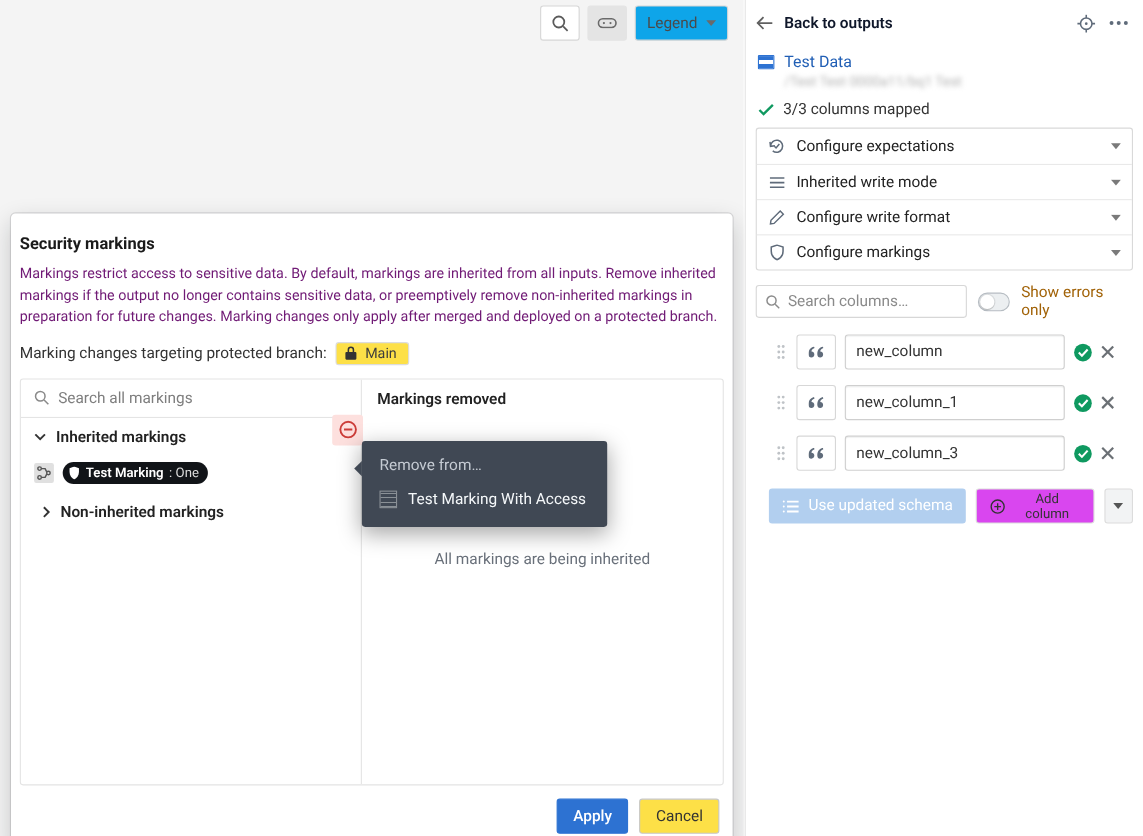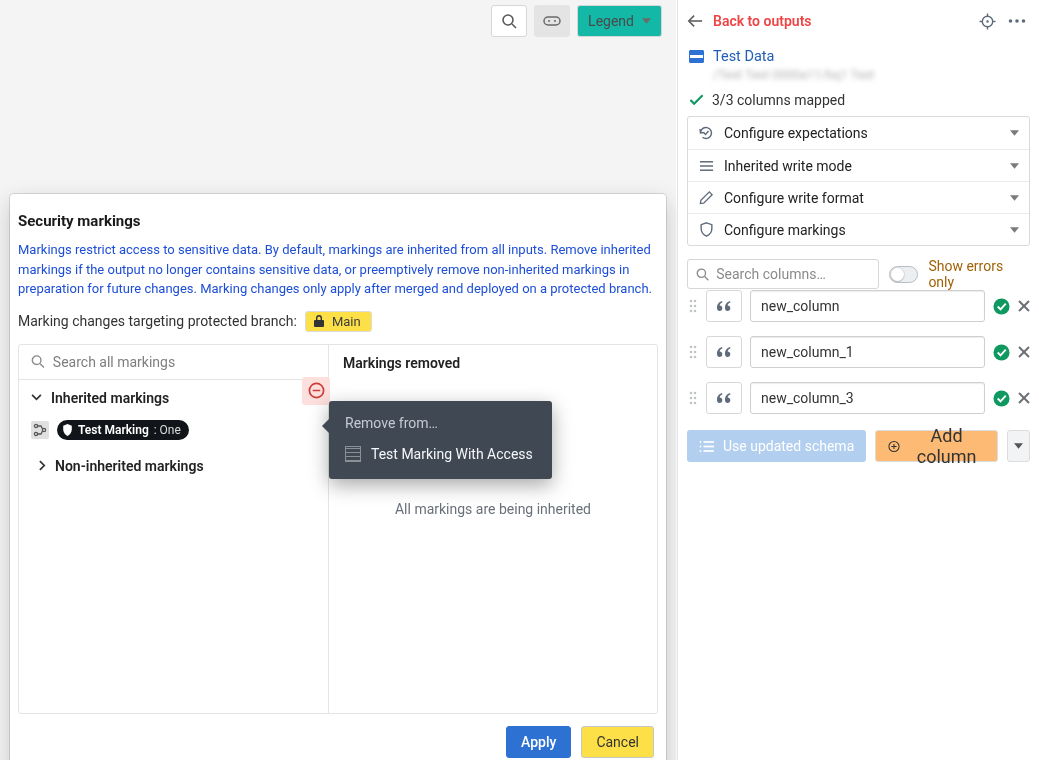--- a/index.html
+++ b/index.html
@@ -4,27 +4,27 @@
   <style>
     * { box-sizing: border-box; margin: 0; padding: 0; font-family: -apple-system, BlinkMacSystemFont, "Segoe UI", Roboto, sans-serif; }
     body { background: #fff; width: 1039px; height: 760px; position: relative; overflow: hidden; font-size: 14px; color: #333; }
 
     
     .canvas { position: absolute; left: 0; top: 0; width: 676px; height: 760px; background: #f4f4f4; }
 
     .canvas-toolbar { position: absolute; top: 5px; right: 14px; display: flex; gap: 7px; align-items: center; }
     .tb-btn { width: 36px; height: 32px; border: 1px solid #d6d6d6; background: #fff; border-radius: 3px; display: flex; align-items: center; justify-content: center; color: #5a5a5a; cursor: pointer; }
     .tb-btn.shaded { background: #e4e4e4; border-color:#e4e4e4; }
-    .legend-btn { height: 32px; padding: 0 10px; border: 1px solid #d6d6d6; background: #14b8a6; border-radius: 3px; display: flex; align-items: center; gap: 8px; color: #4a4a4a; cursor: pointer; }
+    .legend-btn { height: 32px; padding: 0 10px; border: 1px solid #d6d6d6; background: #0ea5e9; border-radius: 3px; display: flex; align-items: center; gap: 8px; color: #4a4a4a; cursor: pointer; }
 
     
     .popover { position: absolute; left: 10px; top: 194px; width: 656px; height: 576px; background: #fff; border-radius: 4px; box-shadow: 0 0 0 1px rgba(17,20,24,0.12), 0 8px 22px rgba(17,20,24,0.2); display: flex; flex-direction: column; }
     .popover-pad { padding: 18px 8px 0 8px; }
     .pop-title { font-size: 15px; font-weight: 700; color: #1a1a1a; margin-bottom: 10px; }
-    .pop-desc { font-size: 13px; color: #1d4ed8; line-height: 1.5; margin-bottom: 12px; }
+    .pop-desc { font-size: 13px; color: #701a75; line-height: 1.5; margin-bottom: 12px; }
     .branch-row { display: flex; align-items: center; gap: 8px; margin-bottom: 12px; font-size: 14px; color: #333; }
     .branch-tag { display: inline-flex; align-items: center; gap: 6px; padding: 2px 10px 2px 6px; border: 1px solid #dcdcdc; border-radius: 3px; background: #fde047; font-size: 13px; color: #3d3d3d; }
     .branch-tag svg { width: 14px; height: 14px; }
 
     .markings-body { flex: 1; display: flex; border: 1px solid #e4e4e4; margin: 0 8px; border-radius: 3px; overflow: hidden; }
     .markings-left { width: 310px; border-right: 1px solid #e4e4e4; display: flex; flex-direction: column; }
     .markings-right { flex: 1; display: flex; flex-direction: column; position: relative; }
 
     .search-markings { display: flex; gap: 8px; padding: 9px 12px; border-bottom: 1px solid #e4e4e4; color: #717171; }
     .search-markings input { border: none; outline: none; font-size: 14px; color: #333; width: 100%; }
@@ -50,21 +50,21 @@
 
     .inherited-msg { text-align: center; color: #69707a; margin-top: 120px; font-size: 14px; }
 
     .pop-footer { display: flex; gap: 10px; justify-content: flex-end; padding: 12px; }
     .btn { height: 32px; padding: 0 14px; border-radius: 3px; border: 1px solid #c7c7c7; background: #fde047; font-size: 14px; cursor: pointer; color:#333;}
     .btn-primary { background: #2d72d2; border-color: #2d72d2; color: #fff; font-weight: 500; }
 
     
     .rpanel { position: absolute; right: 0; top: 0; width: 362px; height: 760px; background: #fff; border-left: 1px solid #e4e4e4; padding: 6px 9px; }
     .rp-hdr { display: flex; align-items: center; gap: 8px; height: 30px; }
-    .rp-back { display: flex; align-items: center; gap: 10px; font-weight: 600; cursor: pointer; color: #ef4444; }
+    .rp-back { display: flex; align-items: center; gap: 10px; font-weight: 600; cursor: pointer; color: #0f172a; }
     .rp-back svg{color:#606060;}
     .rp-hdr-right { margin-left: auto; display: flex; gap: 4px; align-items: center; color: #5f6b7a; }
     .rp-hdr-right .ico-btn { width: 26px; height: 26px; display: flex; align-items: center; justify-content: center; cursor: pointer; border-radius: 3px; }
 
     .ds-row { display: flex; align-items: center; gap: 9px; margin-top: 12px; padding: 0 2px; }
     .ds-ico { width: 15px; height: 13px; border: 1px solid #2d72d2; border-radius: 1px; background: linear-gradient(#2d72d2 33%, transparent 33% 66%, #2d72d2 66%); }
     .ds-name { color: #215FB5; font-size: 14.5px; cursor:pointer; }
     .ds-path { color: #b2b2b2; font-size: 12.5px; margin-left: 26px; margin-top: 2px; filter: blur(2.5px); }
 
     .mapped-row { display: flex; align-items: center; gap: 8px; margin-top: 10px; color: #333; padding: 0 2px;}
@@ -77,31 +77,31 @@
     .config-item .chev { margin-left: auto; color: #7a7a7a; }
 
     .col-search-row { display: flex; align-items: center; gap: 10px; margin-top: 12px; }
     .col-search { flex: 0 0 192px; height: 30px; display: flex; align-items: center; gap: 7px; padding: 0 8px; border: 1px solid #d7d7d7; border-radius: 3px; color: #7a7a7a; }
     .col-search input { border:none; outline:none; font-size:14px; width:100%; }
     .col-search input::placeholder { color:#8a8a8a; }
     .toggle { width: 30px; height: 17px; border: 1px solid #b6bcc2; background: #eceff1; border-radius: 10px; position: relative; cursor: pointer; }
     .toggle::before { content:""; position:absolute; left:1px; top:1px; width:13px; height:13px; background:#fff; border-radius:50%; box-shadow: 0 0 0 1px rgba(0,0,0,0.08), 0 1px 1px rgba(0,0,0,0.15);}
     .errs-label { font-size: 14px; color: #a16207; margin-left: auto; }
 
-    .col-rows { display: flex; flex-direction: column; gap: 14px; }
+    .col-rows { margin-top: 14px; display: flex; flex-direction: column; gap: 14px; align-items: center; }
     .col-row { display: flex; align-items: center; gap: 8px; }
     .grip { color: #bfc3c7; cursor: grab; width:11px; display:flex; justify-content:center; }
     .quote-box { width: 36px; height: 32px; border: 1px solid #d7d7d7; border-radius: 3px; display:flex;align-items:center;justify-content:center; color:#5f6b7a; background:#fff;}
     .col-input { flex: 1; height: 32px; border: 1px solid #cfcfcf; border-radius: 3px; padding: 0 10px; font-size: 14px; color: #333; box-shadow: inset 0 1px 1px rgba(17,20,24,0.08); }
     .col-ok { color: #0f9960; }
     .col-del { color: #6b7075; cursor: pointer; }
 
-    .col-actions { display: flex; gap: 9px; margin-top: 16px; }
+    .col-actions { display: flex; gap: 9px; margin-top: 16px; margin-left: 12px; }
     .upd-btn { flex: 0 0 auto; height: 32px; display: inline-flex; align-items: center; gap: 8px; padding: 0 12px; background: #b2cfef; color: #fff; border: none; border-radius: 3px; font-size: 14px; }
-    .add-btn { height: 32px; display: inline-flex; align-items: center; gap: 8px; padding: 0 12px; background: #fdba74; color: #333; border: 1px solid #dcdcdc; border-radius: 3px; font-size: 18px; cursor: pointer; }
+    .add-btn { height: 32px; display: inline-flex; align-items: center; gap: 8px; padding: 0 12px; background: #d946ef; color: #333; border: 1px solid #dcdcdc; border-radius: 3px; font-size: 12px; cursor: pointer; }
     .more-btn { width: 28px; height: 32px; background: #f2f3f4; border: 1px solid #dcdcdc; border-radius: 3px; display:flex;align-items:center;justify-content:center; color:#555; cursor:pointer;}
 
     svg { display: block; }
   </style>
 </head>
 <body>
 
 <div class="canvas">
   <div class="canvas-toolbar">
     <div class="tb-btn">

